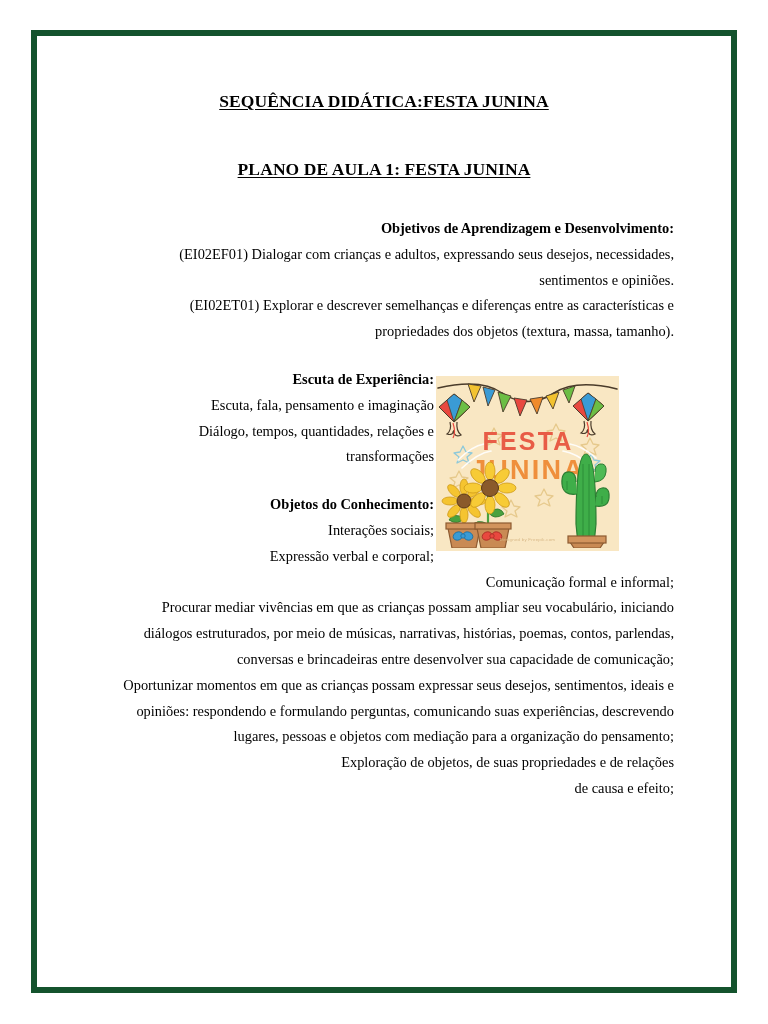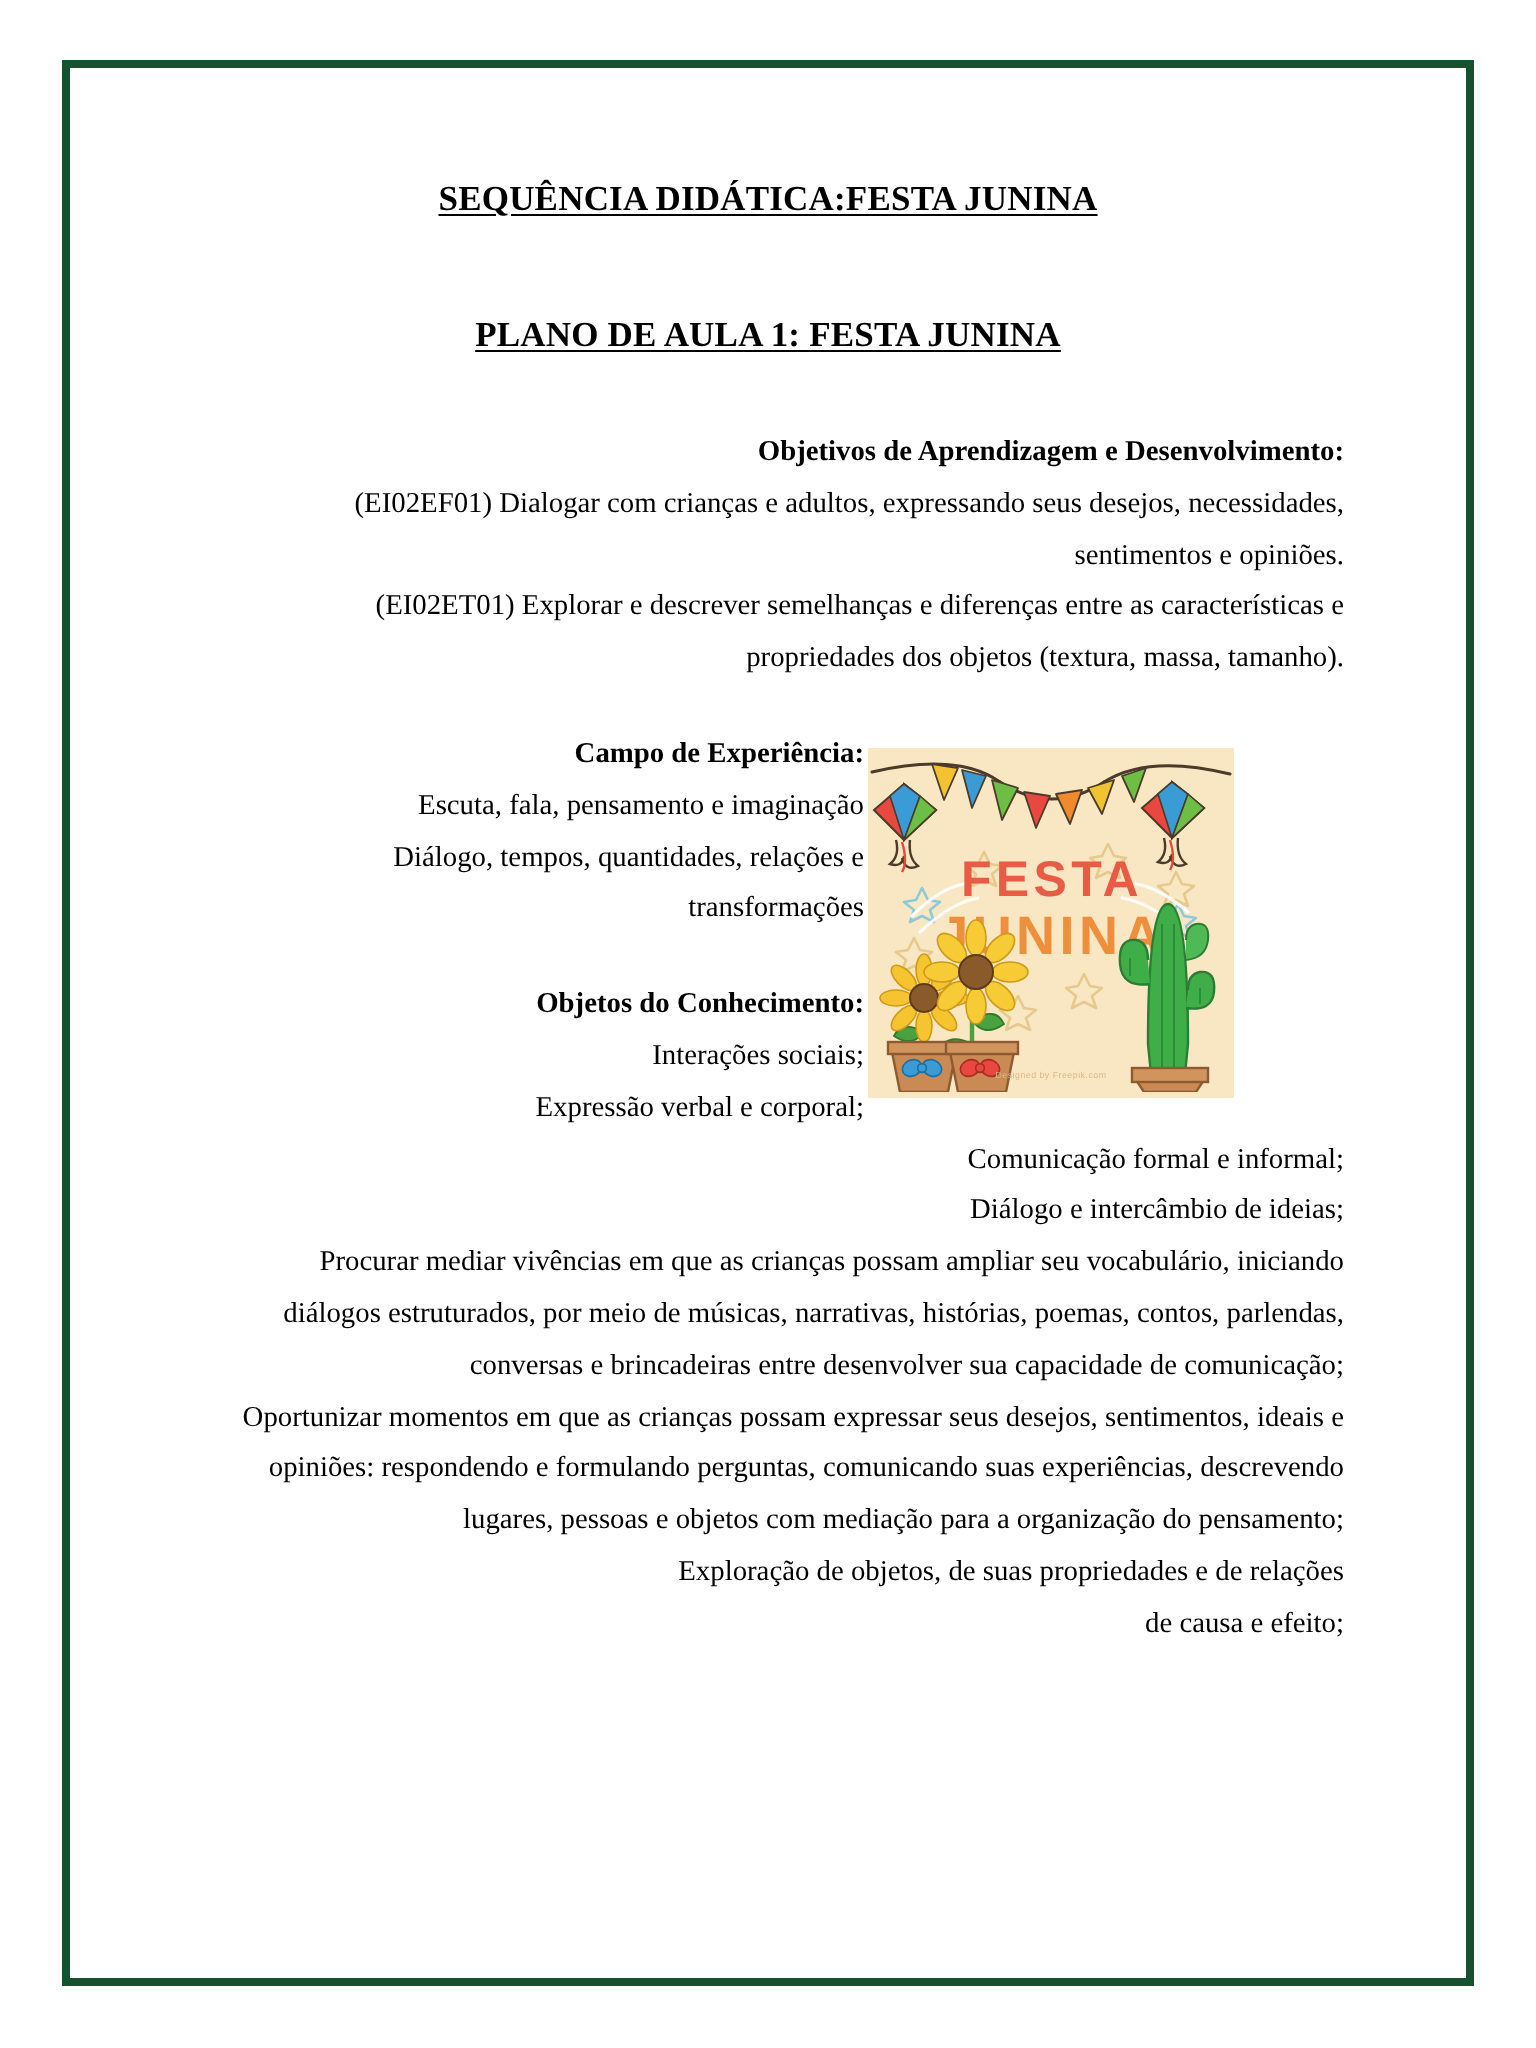--- a/index.html
+++ b/index.html
@@ -15,21 +15,21 @@
     overflow: hidden;
   }
 
   
   .page-wrap {
     position: absolute;
     left: 31px;
     top: 30px;
     width: 706px;
     height: 963px;
-    border: 4px solid #14532d;
+    border: 6px solid #14532d;
     box-sizing: border-box;
     background: #ffffff;
   }
 
   .doc-body {
     position: relative;
     padding: 0;
     height: 100%;
   }
 
@@ -100,32 +100,31 @@
     <h2 id="title-sub" class="doc-title">PLANO DE AULA 1: FESTA JUNINA</h2>
 
     <div class="content">
 
       <span class="lbl">Objetivos de Aprendizagem e Desenvolvimento:</span>
       <span class="para">(EI02EF01) Dialogar com crianças e adultos, expressando seus desejos, necessidades, sentimentos e opiniões.</span>
       <span class="para">(EI02ET01) Explorar e descrever semelhanças e diferenças entre as características e propriedades dos objetos (textura, massa, tamanho).</span>
 
       <div class="gap-md"></div>
 
-      <span class="lbl narrow">Campo de Experiência:</span>
+      <span class="lbl narrow">Escuta de Experiência:</span>
       <span class="para narrow">Escuta, fala, pensamento e imaginação</span>
       <span class="para narrow">Diálogo, tempos, quantidades, relações e transformações</span>
 
       <div class="gap-md"></div>
 
       <span class="lbl narrow">Objetos do Conhecimento:</span>
 
       <span class="para narrow">Interações sociais;</span>
       <span class="para narrow">Expressão verbal e corporal;</span>
       <span class="para">Comunicação formal e informal;</span>
-      <span class="para">Diálogo e intercâmbio de ideias;</span>
       <span class="para">Procurar mediar vivências em que as crianças possam ampliar seu vocabulário, iniciando diálogos estruturados, por meio de músicas, narrativas, histórias, poemas, contos, parlendas, conversas e brincadeiras entre desenvolver sua capacidade de comunicação;</span>
       <span class="para">Oportunizar momentos em que as crianças possam expressar seus desejos, sentimentos, ideais e opiniões: respondendo e formulando perguntas, comunicando suas experiências, descrevendo lugares, pessoas e objetos com mediação para a organização do pensamento;</span>
       <span class="para">Exploração de objetos, de suas propriedades e de relações</span>
       <span class="para">de causa e efeito;</span>
     </div>
 
     <div class="illus">
       <svg width="183" height="172" viewBox="0 0 183 172" xmlns="http://www.w3.org/2000/svg">
         <rect x="0" y="0" width="183" height="172" fill="#f9e7c3"></rect>
 

